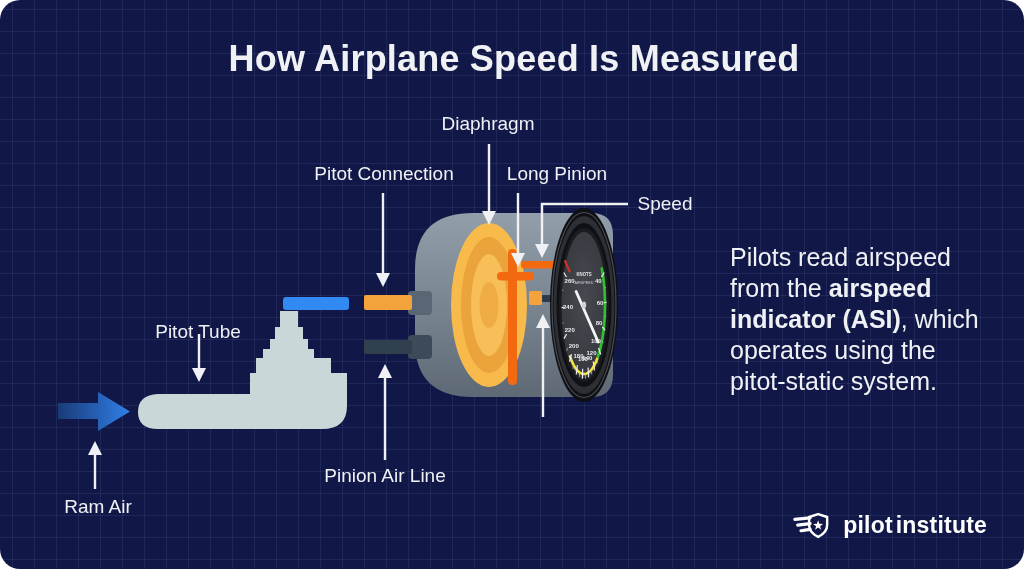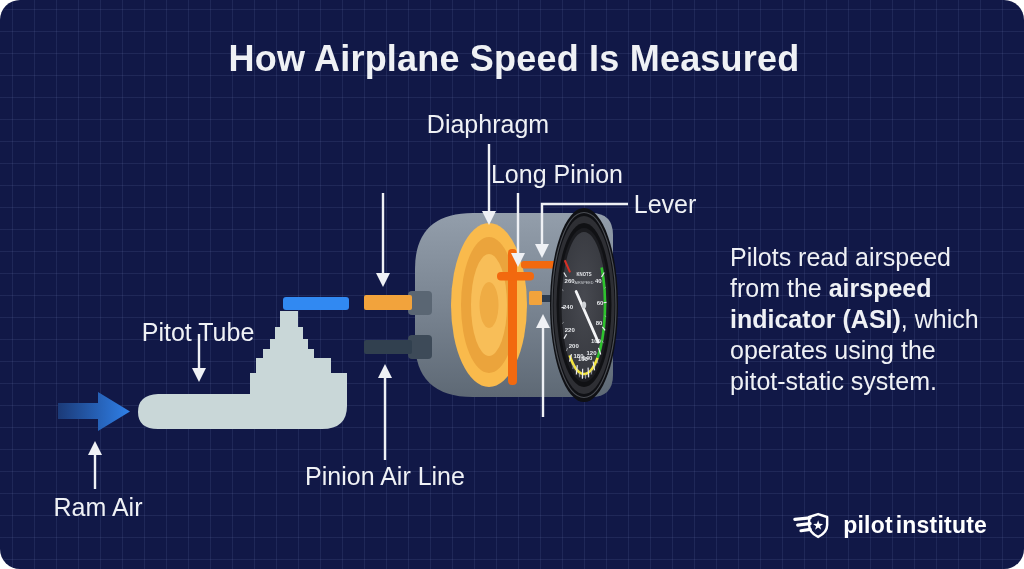--- a/index.html
+++ b/index.html
@@ -17,21 +17,21 @@
     background-position:12px 9px;
   }
   .title{
     position:absolute;top:36px;left:0;width:100%;margin:2px;
     text-align:center;font-size:36px;font-weight:700;letter-spacing:0.2px;
     color:var(--text,#EFF1F5);
   }
   .diagram{position:absolute;left:0;top:0;}
   .label{
     position:absolute;transform:translate(-50%,-50%);
-    font-size:25px;color:var(--text,#EFF1F5);white-space:nowrap;
+    font-size:19px;color:var(--text,#EFF1F5);white-space:nowrap;
   }
   .description{
     position:absolute;left:730px;top:242px;width:254px;
     font-size:25px;line-height:31px;color:var(--text,#EFF1F5);
   }
   .description .bold{font-weight:700;}
   .logo{
     position:absolute;right:37px;bottom:28px;
     display:flex;align-items:center;gap:13px;
   }
@@ -162,22 +162,23 @@
       <line x1="518" y1="193" x2="518" y2="256" marker-end="url(#arrowHead)"></line>
       <path d="M 628 204 L 542 204 L 542 247" marker-end="url(#arrowHead)"></path>
       <line x1="199" y1="334" x2="199" y2="371" marker-end="url(#arrowHead)"></line>
       <line x1="95" y1="489" x2="95" y2="452" marker-end="url(#arrowHead)"></line>
       <line x1="385" y1="460" x2="385" y2="375" marker-end="url(#arrowHead)"></line>
       <line x1="543" y1="417" x2="543" y2="325" marker-end="url(#arrowHead)"></line>
     </g>
   </svg>
 
   <div class="label" style="left:488px;top:124px">Diaphragm</div>
+  <div class="label" style="left:384px;top:174px">Pitot Connection</div>
   <div class="label" style="left:557px;top:174px">Long Pinion</div>
-  <div class="label" style="left:665px;top:204px">Lever</div>
+  <div class="label" style="left:665px;top:204px">Speed</div>
   <div class="label" style="left:198px;top:332px">Pitot Tube</div>
   <div class="label" style="left:385px;top:476px">Pinion Air Line</div>
   <div class="label" style="left:98px;top:507px">Ram Air</div>
 
   <div class="description"><span>Pilots read airspeed from the </span><span class="bold">airspeed indicator (ASI)</span><span>, which operates using the pitot-static system.</span></div>
 
   <div class="logo">
     <svg width="38" height="31" viewBox="0 0 40 31">
       <g stroke="#ffffff" stroke-width="3.4" stroke-linecap="round">
         <line x1="3" y1="9" x2="19" y2="7.5"></line>

